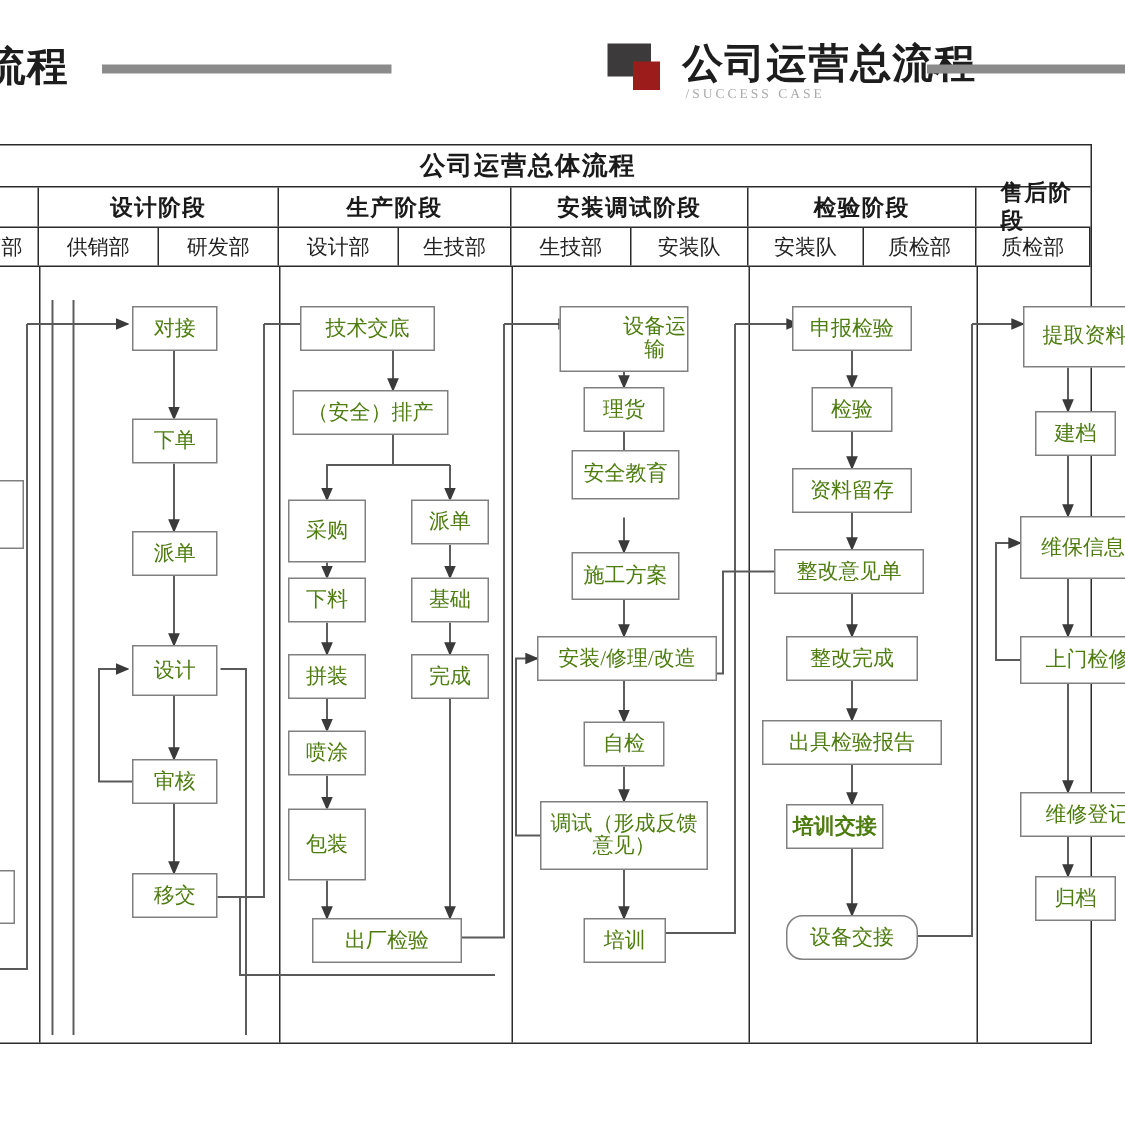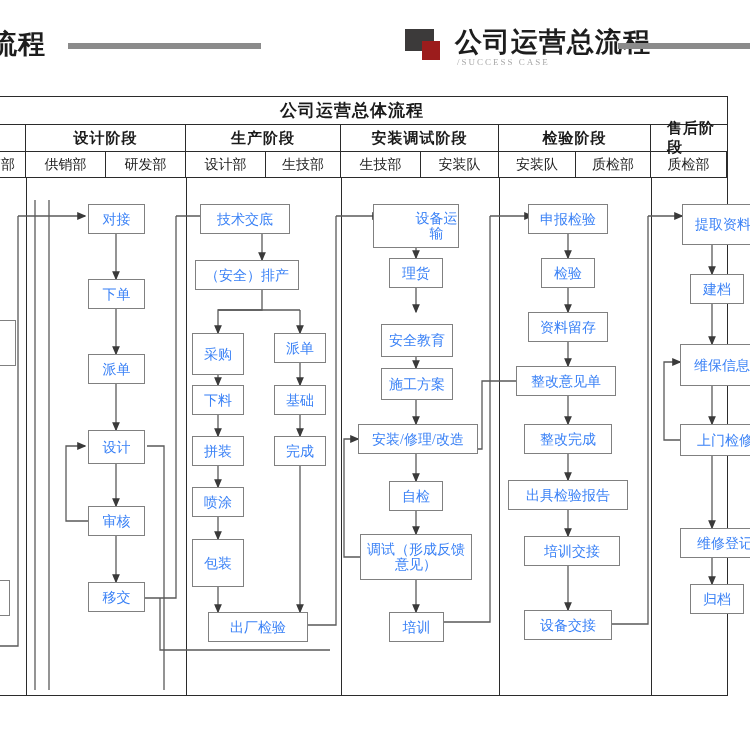--- a/index.html
+++ b/index.html
@@ -48,21 +48,21 @@
   .hcell.dept{font-size:14px;color:#222;}
   .hcell.nb{border-right:none;}
 
   #body-row{position:absolute;left:0;top:81px;width:100%;bottom:0;}
   .vsep{position:absolute;top:0;bottom:0;width:0;border-left:1px solid #2b2b2b;}
 
   
   .node{position:absolute;border:1px solid #808080;background:#fff;
         box-sizing:border-box;display:flex;align-items:center;
         justify-content:center;text-align:center;font-size:14px;
-        line-height:15px;color:#3b82f6;}
+        line-height:15px;color:#4d7c0f;}
   .node.wide{font-size:14px;}
   #flow{position:absolute;left:0;top:0;width:750px;height:750px;
         pointer-events:none;}
   #flow svg{position:absolute;left:0;top:0;}
 </style>
 </head>
 <body>
 
 <div id="banner">
   <div class="banner-left-title">流程</div>
@@ -218,35 +218,35 @@
 <div class="node" style="left:192px;top:385px;width:52px;height:30px;">下料</div>
 <div class="node" style="left:274px;top:385px;width:52px;height:30px;">基础</div>
 <div class="node" style="left:192px;top:436px;width:52px;height:30px;">拼装</div>
 <div class="node" style="left:274px;top:436px;width:52px;height:30px;">完成</div>
 <div class="node" style="left:192px;top:487px;width:52px;height:30px;">喷涂</div>
 <div class="node" style="left:192px;top:539px;width:52px;height:48px;">包装</div>
 <div class="node" style="left:208px;top:612px;width:100px;height:30px;">出厂检验</div>
 
 <div class="node" style="left:373px;top:204px;width:86px;height:44px;padding-left:41px;">设备运输</div>
 <div class="node" style="left:389px;top:258px;width:54px;height:30px;">理货</div>
-<div class="node wide" style="left:381px;top:324px;width:72px;height:33px;">安全教育</div>
+<div class="node wide" style="left:381px;top:300px;width:72px;height:33px;">安全教育</div>
 <div class="node wide" style="left:381px;top:368px;width:72px;height:32px;">施工方案</div>
 <div class="node" style="left:358px;top:424px;width:120px;height:30px;">安装/修理/改造</div>
 <div class="node" style="left:389px;top:481px;width:54px;height:30px;">自检</div>
 <div class="node wide" style="left:360px;top:534px;width:112px;height:46px;">调试（形成反馈意见）</div>
 <div class="node" style="left:389px;top:612px;width:55px;height:30px;">培训</div>
 
 <div class="node" style="left:528px;top:204px;width:80px;height:30px;">申报检验</div>
 <div class="node" style="left:541px;top:258px;width:54px;height:30px;">检验</div>
 <div class="node" style="left:528px;top:312px;width:80px;height:30px;">资料留存</div>
 <div class="node" style="left:516px;top:366px;width:100px;height:30px;">整改意见单</div>
 <div class="node" style="left:524px;top:424px;width:88px;height:30px;">整改完成</div>
 <div class="node" style="left:508px;top:480px;width:120px;height:30px;">出具检验报告</div>
-<div class="node" style="left:524px;top:536px;width:96px;height:30px;">培训交接</div>
-<div class="node" style="left:524px;top:610px;width:88px;height:30px;">设备交接</div>
+<div class="node" style="left:524px;top:536px;width:65px;height:30px;font-weight:bold;">培训交接</div>
+<div class="node" style="left:524px;top:610px;width:88px;height:30px;border-radius:11px;">设备交接</div>
 
 <div class="node wide" style="left:682px;top:204px;width:82px;height:41px;">提取资料</div>
 <div class="node" style="left:690px;top:274px;width:54px;height:30px;">建档</div>
 <div class="node wide" style="left:680px;top:344px;width:84px;height:42px;">维保信息</div>
 <div class="node" style="left:680px;top:424px;width:90px;height:32px;">上门检修</div>
 <div class="node" style="left:680px;top:528px;width:90px;height:30px;">维修登记</div>
 <div class="node" style="left:690px;top:584px;width:54px;height:30px;">归档</div>
 
 <div class="node" style="left:-34px;top:320px;width:50px;height:46px;"></div>
 <div class="node" style="left:-34px;top:580px;width:44px;height:36px;"></div>

